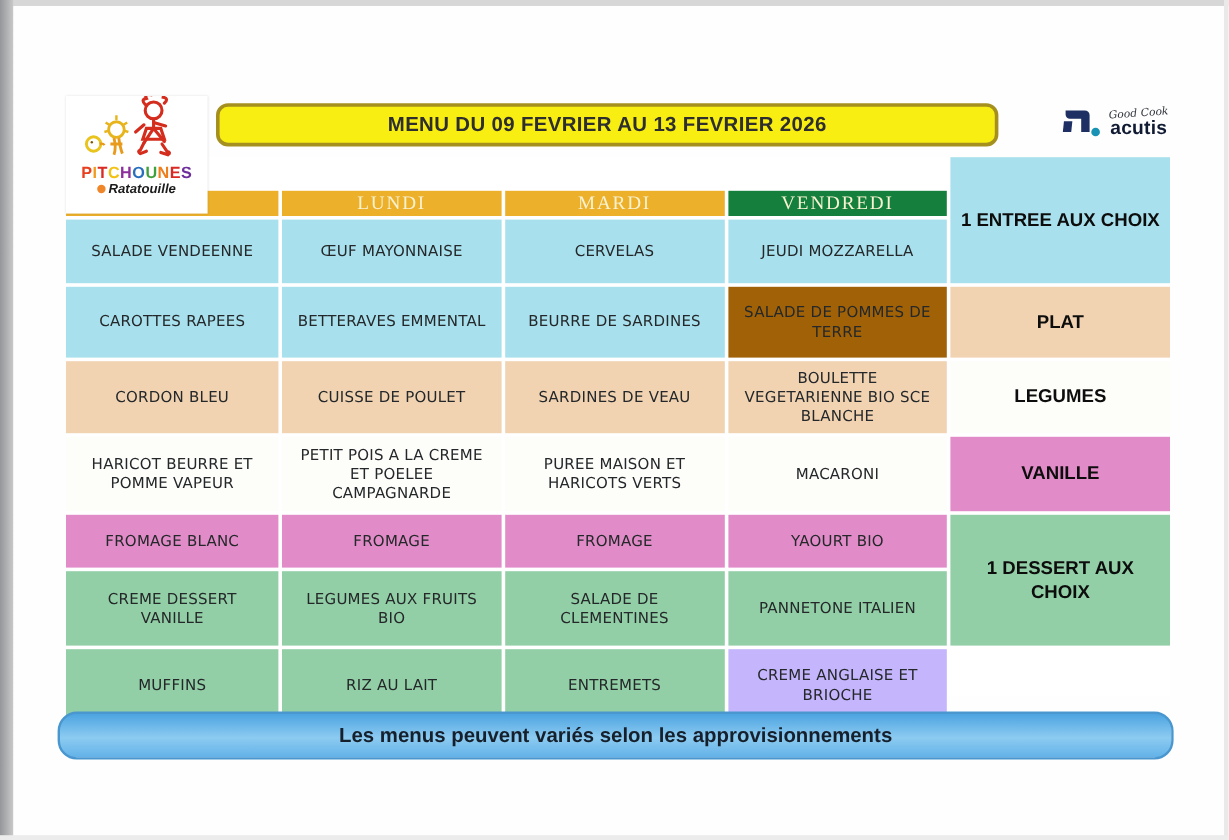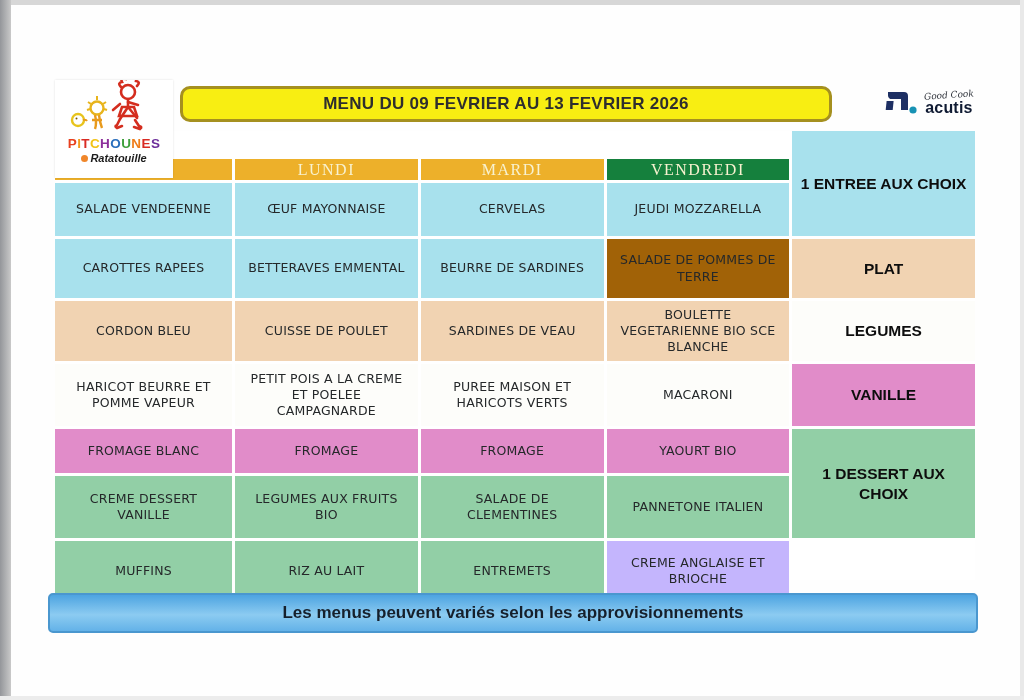--- a/index.html
+++ b/index.html
@@ -52,21 +52,21 @@
   }
   .cell{display:flex;align-items:center;justify-content:center;text-align:center;padding:2px 8px;box-sizing:border-box;}
   .hcell{font-family:"Liberation Serif",serif;font-size:16px;letter-spacing:1.5px;color:#f8f2d0;margin-top:28px;}
   .rlabel{font-family:"Liberation Sans",sans-serif;font-weight:bold;font-size:15.5px;color:#0d0d0d;line-height:1.25;}
   .mcell{font-family:"DejaVu Sans",sans-serif;font-size:12.5px;color:#25282a;line-height:1.3;letter-spacing:.2px;}
 
   
   .footer-banner{
     position:absolute;left:48px;top:593px;width:930px;height:40px;z-index:3;
     background:linear-gradient(180deg,#4da4e1 0%,#8ccbf1 55%,#63b2e8 100%);
-    border:2px solid #4a97cf;border-radius:5px;box-sizing:border-box;
+    border:2px solid #4a97cf;border-radius:16px;box-sizing:border-box;
     display:flex;align-items:center;justify-content:center;
     font-family:"Liberation Sans",sans-serif;font-weight:bold;font-size:17px;color:#16202c;
   }
 </style>
 </head>
 <body>
 
 <div id="stage">
 
   <div class="edge edge-top"></div>

